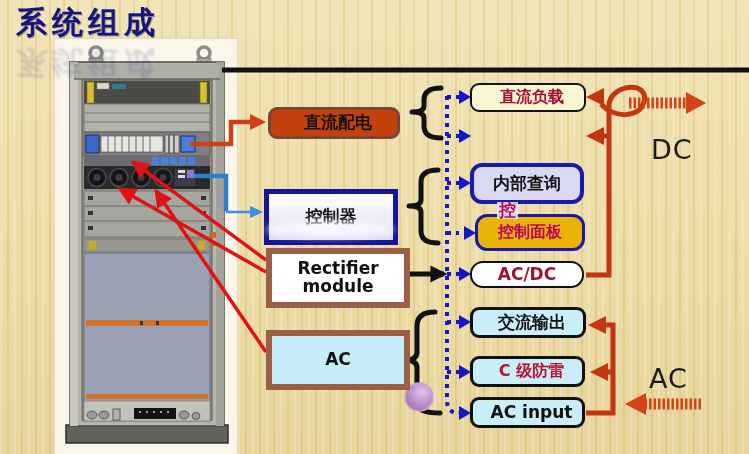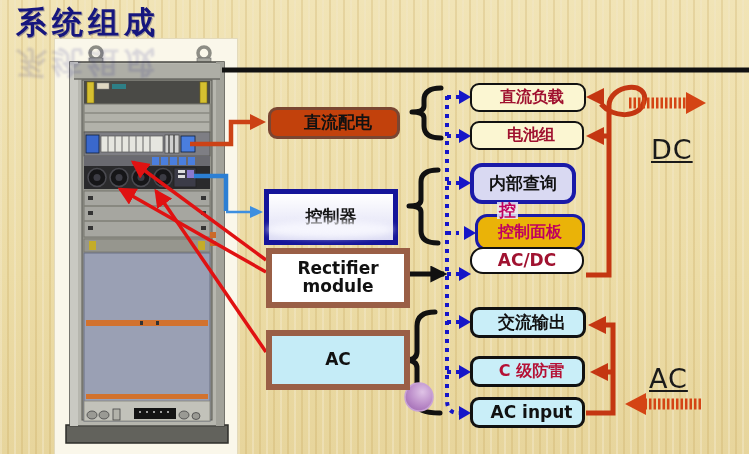--- a/index.html
+++ b/index.html
@@ -40,29 +40,29 @@
   .rounded-big{border-radius:12px;}
   
   .box-dc-dist{left:268px;top:107px;width:132px;height:32px;background:#c2410c;border:3px solid #7a4632;font-size:17px;color:#111;}
   .box-controller{left:264px;top:189px;width:134px;height:56px;background:linear-gradient(180deg,#ffffff,#dcdcf4);border:5px solid #15159a;font-size:17px;color:#111;}
   .controller-smudge{position:absolute;left:266px;top:221px;width:128px;height:17px;background:rgba(250,250,255,.8);border-radius:50%;filter:blur(3px);}
   .box-rectifier{left:266px;top:248px;width:144px;height:60px;background:#ffffff;border:6px solid #9a5f46;font-size:17px;color:#111;flex-direction:column;}
   .box-ac-dist{left:266px;top:330px;width:144px;height:60px;background:#c5ecf7;border:6px solid #9a5f46;font-size:17px;color:#111;flex-direction:column;}
   
   .box-dc-load{left:470px;top:83px;width:116px;height:29px;background:#fbf6d2;border:2.5px solid #111;font-size:16px;color:#a01230;}
   .box-battery{left:470px;top:121px;width:114px;height:29px;background:#fbf6d2;border:2.5px solid #111;font-size:16px;color:#a01230;}
-  .box-internal-query{left:470px;top:163px;width:106px;height:41px;background:#d9d9f2;border:4px solid #1a1aa8;font-size:17px;color:#111;}
+  .box-internal-query{left:470px;top:163px;width:114px;height:41px;background:#d9d9f2;border:4px solid #1a1aa8;font-size:17px;color:#111;}
   .box-control-panel{left:475px;top:214px;width:110px;height:37px;background:#eab308;border:3.5px solid #1a1aa8;font-size:16px;color:#c00060;}
   .ghost-char{position:absolute;left:497px;top:202px;font-size:17px;font-weight:bold;color:#c00060;
     background:rgba(235,235,248,.85);padding:0 2px;line-height:1;}
-  .box-acdc{left:470px;top:247px;width:114px;height:27px;background:#ffffff;border:2.5px solid #111;font-size:17px;color:#a01230;border-radius:13px;}
+  .box-acdc{left:470px;top:261px;width:114px;height:27px;background:#ffffff;border:2.5px solid #111;font-size:17px;color:#a01230;border-radius:13px;}
   .box-ac-output{left:470px;top:307px;width:116px;height:31px;background:#c9eef8;border:3px solid #111;font-size:17px;color:#111;}
   .box-c-spd{left:470px;top:356px;width:115px;height:31px;background:#c9eef8;border:3px solid #111;font-size:16px;color:#b51035;}
   .box-ac-input{left:470px;top:397px;width:115px;height:31px;background:#c9eef8;border:3px solid #111;font-size:17px;color:#111;}
-  .flow-label{position:absolute;font-size:27px;color:#1a1a1a;font-weight:400;letter-spacing:1px;text-decoration:underline;}
+  .flow-label{position:absolute;font-size:27px;color:#1a1a1a;font-weight:400;letter-spacing:1px;}
   .label-dc{left:651px;top:134px;}
   .label-ac{left:649px;top:363px;}
 </style>
 </head>
 <body>
 
 <div class="stage">
   <div class="bg-texture"></div>
   <div class="white-card"></div>
 
@@ -271,23 +271,20 @@
   </div>
 
   <div class="box box-ac-dist">
     <span>AC</span>
   </div>
 
   <div class="box rounded box-dc-load">
     <span>直流负载</span>
   </div>
 
-  <div class="box rounded box-battery">
-    <span>电池组</span>
-  </div>
 
   <div class="box rounded-big box-internal-query">
     <span>内部查询</span>
   </div>
 
   <div class="box rounded-big box-control-panel">
     <span>控制面板</span>
   </div>
   <div class="ghost-char">控</div>
 

